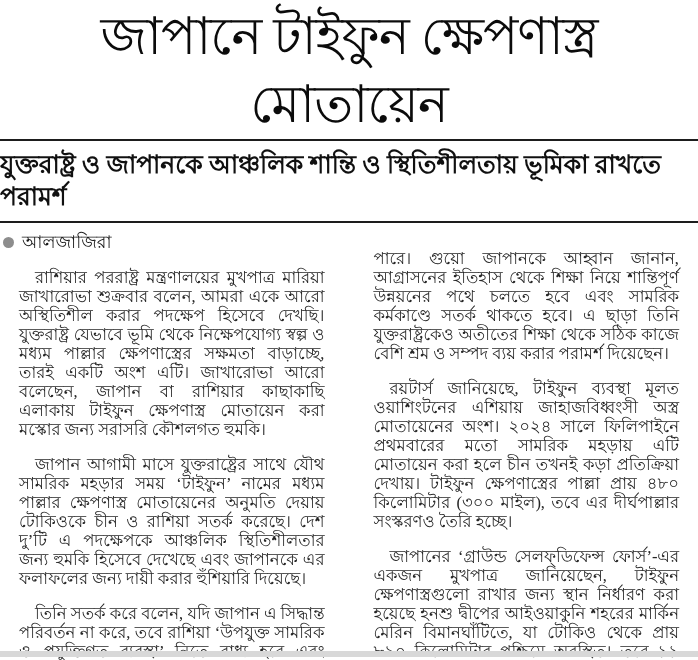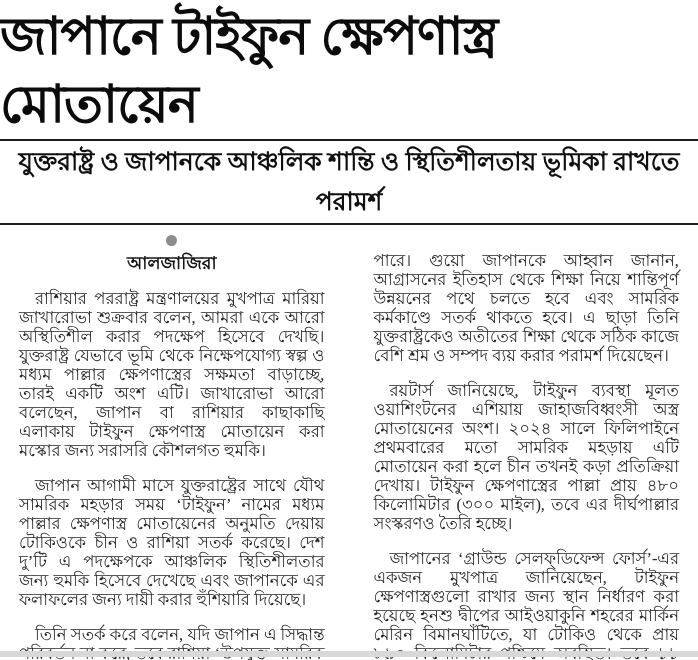--- a/index.html
+++ b/index.html
@@ -8,63 +8,62 @@
   .page {
     position: relative;
     width: 698px;
     height: 660px;
     background: #ffffff;
     overflow: hidden;
     font-family: "Liberation Serif", "DejaVu Serif", serif;
     color: #242424;
   }
   .headline {
-    font-weight: 700;
+    text-align: center;
+    font-weight: 400;
     font-size: 52px;
     line-height: 68px;
     color: #0b0b0b;
     padding-top: 3px;
     letter-spacing: -1px;
   }
   .hl-line { display: block; }
   .rule {
     height: 0;
     border-top: 2px solid #1d1d1d;
     width: 100%;
   }
   .subheadline {
-    text-align: center;
     font-size: 25px;
     font-weight: 600;
-    line-height: 40px;
+    line-height: 32px;
     color: #101010;
-    padding: 1px 0;
+    padding: 8px 0;
   }
   .body-columns {
     display: flex;
     gap: 17px;
     padding: 10px 3px 0 3px;
   }
   .col {
     flex: 1 1 0;
     min-width: 0;
     text-align: justify;
     font-size: 16.5px;
     line-height: 19px;
     color: #262626;
   }
   .byline {
     display: flex;
     align-items: center;
     gap: 8px;
-    font-weight: 700;
+    font-weight: 400;
     font-size: 17.5px;
     color: #161616;
     margin-bottom: 3px;
-    flex-direction: column;
   }
   .bullet {
     width: 11px;
     height: 11px;
     border-radius: 50%;
     background: #8d8d8d;
     display: inline-block;
     flex: 0 0 auto;
   }
   p.para {

